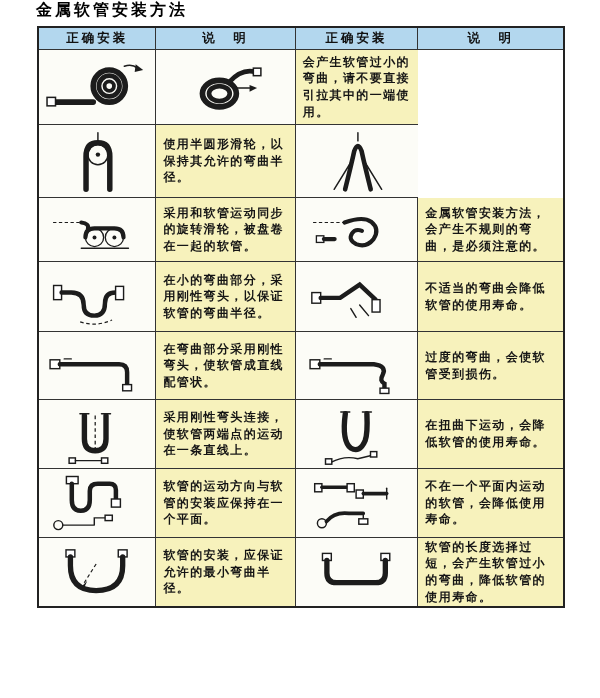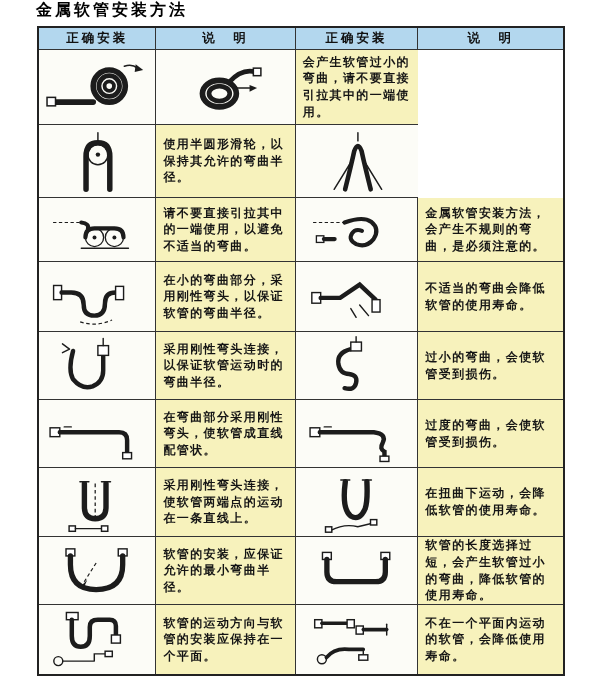--- a/index.html
+++ b/index.html
@@ -112,21 +112,21 @@
         <path class="hose" d="M40,26 Q50,27 48,34" stroke-width="5"></path>
         <circle class="thin" cx="56" cy="44" r="11"></circle>
         <circle class="solid" cx="56" cy="44" r="2.4"></circle>
         <circle class="thin" cx="80" cy="44" r="11"></circle>
         <circle class="solid" cx="80" cy="44" r="2.4"></circle>
         <path class="hose" d="M45,44 Q45,33 56,33 L80,33 Q91,33 91,44" stroke-width="5"></path>
         <line class="thin" x1="40" y1="57" x2="97" y2="57"></line>
       </svg>
     </div>
     <div class="td note">
-        <span>请不要直接引拉其中的一端使用，以避免不适当的弯曲。</span>
+        <span>采用和软管运动同步的旋转滑轮，被盘卷在一起的软管。</span>
       </div>
     <div class="td img">
       <svg width="112" height="58" viewBox="0 0 118 70">
         <line class="dash" x1="6" y1="26" x2="44" y2="26"></line>
         <path class="hose" d="M44,26 Q66,18 76,25 Q87,34 79,46 Q70,57 58,52 Q48,47 53,39 Q57,33 65,36" stroke-width="5"></path>
         <rect class="fit" x="10" y="42" width="9" height="8"></rect>
         <path class="hose" d="M19,46 H32" stroke-width="5"></path>
       </svg>
     </div>
     <div class="td note">
@@ -153,43 +153,20 @@
         <rect class="fit" x="76" y="38" width="9" height="14"></rect>
         <path class="thin" d="M62,44 L72,56"></path>
         <path class="thin" d="M52,48 L58,58"></path>
       </svg>
     </div>
     <div class="td note">
         <span>不适当的弯曲会降低软管的使用寿命。</span>
       </div>
   </div>
 
-  <div class="tr r5">
-    <div class="td img">
-      <svg width="112" height="62" viewBox="0 0 118 70">
-        <path class="thin" d="M20,10 L28,16 M20,20 L28,16"></path>
-        <path class="hose" d="M32,18 Q26,40 32,50 Q42,62 54,58 Q66,53 66,40 L66,24" stroke-width="5"></path>
-        <rect class="fit" x="60" y="12" width="12" height="11"></rect>
-        <line class="thin" x1="66" y1="4" x2="66" y2="12"></line>
-      </svg>
-    </div>
-    <div class="td note">
-        <span>采用刚性弯头连接，以保证软管运动时的弯曲半径。</span>
-      </div>
-    <div class="td img">
-      <svg width="112" height="62" viewBox="0 0 118 70">
-        <path class="hose" d="M52,16 Q36,20 38,33 Q40,44 50,44 Q60,45 58,54 Q56,63 45,60" stroke-width="5"></path>
-        <rect class="fit" x="52" y="8" width="12" height="10"></rect>
-        <line class="thin" x1="58" y1="2" x2="58" y2="8"></line>
-      </svg>
-    </div>
-    <div class="td note">
-        <span>过小的弯曲，会使软管受到损伤。</span>
-      </div>
-  </div>
 
   <div class="tr r7">
     <div class="td img">
       <svg width="112" height="62" viewBox="0 0 118 70">
         <rect class="fit" x="6" y="28" width="11" height="10"></rect>
         <path class="hose" d="M17,33 H84 Q93,33 93,42 V56" stroke-width="5"></path>
         <rect class="fit" x="88" y="56" width="10" height="7"></rect>
         <line class="thin" x1="22" y1="27" x2="30" y2="27"></line>
       </svg>
     </div>
@@ -229,45 +206,20 @@
         <path class="hose" d="M46,12 Q42,42 52,50 Q62,56 68,42 Q71,34 70,12" stroke-width="6"></path>
         <line class="thin" x1="41" y1="10" x2="51" y2="10"></line>
         <line class="thin" x1="65" y1="10" x2="75" y2="10"></line>
         <path class="thin" d="M30,66 Q45,58 60,62 L76,58"></path>
         <rect class="fit" x="24" y="62" width="7" height="6"></rect>
         <rect class="fit" x="74" y="54" width="7" height="6"></rect>
       </svg>
     </div>
     <div class="td note">
         <span>在扭曲下运动，会降低软管的使用寿命。</span>
-      </div>
-  </div>
-
-  <div class="tr r8">
-    <div class="td img">
-      <svg width="112" height="62" viewBox="0 0 118 70">
-        <rect class="fit" x="24" y="10" width="10" height="8"></rect>
-        <rect class="fit" x="83" y="10" width="10" height="8"></rect>
-        <path class="hose" d="M29,18 V28 Q29,56 58,56 Q88,56 88,28 V18" stroke-width="6"></path>
-        <line class="dash" x1="58" y1="26" x2="44" y2="48"></line>
-        <polygon class="solid" points="42,51 48,45 45,52"></polygon>
-      </svg>
-    </div>
-    <div class="td note">
-        <span>软管的安装，应保证允许的最小弯曲半径。</span>
-      </div>
-    <div class="td img">
-      <svg width="112" height="62" viewBox="0 0 118 70">
-        <rect class="fit" x="20" y="14" width="10" height="8"></rect>
-        <rect class="fit" x="86" y="14" width="10" height="8"></rect>
-        <path class="hose" d="M25,22 V36 Q25,47 36,47 H80 Q91,47 91,36 V22" stroke-width="6"></path>
-      </svg>
-    </div>
-    <div class="td note">
-        <span>软管的长度选择过短，会产生软管过小的弯曲，降低软管的使用寿命。</span>
       </div>
   </div>
 
   <div class="tr r9">
     <div class="td img">
       <svg width="112" height="63" viewBox="0 0 118 70">
         <rect class="fit" x="25" y="5" width="13" height="8"></rect>
         <path class="hose" d="M31,13 V31 Q31,43 41,43 Q51,43 51,31 V21 Q51,13 60,13 H73 Q80,13 80,20 V30" stroke-width="5"></path>
         <rect class="fit" x="75" y="30" width="10" height="9"></rect>
         <circle class="thin" cx="16" cy="59" r="5"></circle>
@@ -290,13 +242,38 @@
         <path class="hose" d="M25,55 Q34,44 50,46 H66" stroke-width="4"></path>
         <path class="thin" d="M66,46 V52"></path>
         <rect class="fit" x="61" y="52" width="10" height="6"></rect>
       </svg>
     </div>
     <div class="td note">
         <span>不在一个平面内运动的软管，会降低使用寿命。</span>
       </div>
   </div>
 
+  <div class="tr r8">
+    <div class="td img">
+      <svg width="112" height="62" viewBox="0 0 118 70">
+        <rect class="fit" x="24" y="10" width="10" height="8"></rect>
+        <rect class="fit" x="83" y="10" width="10" height="8"></rect>
+        <path class="hose" d="M29,18 V28 Q29,56 58,56 Q88,56 88,28 V18" stroke-width="6"></path>
+        <line class="dash" x1="58" y1="26" x2="44" y2="48"></line>
+        <polygon class="solid" points="42,51 48,45 45,52"></polygon>
+      </svg>
+    </div>
+    <div class="td note">
+        <span>软管的安装，应保证允许的最小弯曲半径。</span>
+      </div>
+    <div class="td img">
+      <svg width="112" height="62" viewBox="0 0 118 70">
+        <rect class="fit" x="20" y="14" width="10" height="8"></rect>
+        <rect class="fit" x="86" y="14" width="10" height="8"></rect>
+        <path class="hose" d="M25,22 V36 Q25,47 36,47 H80 Q91,47 91,36 V22" stroke-width="6"></path>
+      </svg>
+    </div>
+    <div class="td note">
+        <span>软管的长度选择过短，会产生软管过小的弯曲，降低软管的使用寿命。</span>
+      </div>
+  </div>
+
 </div>
 
 </body></html>

